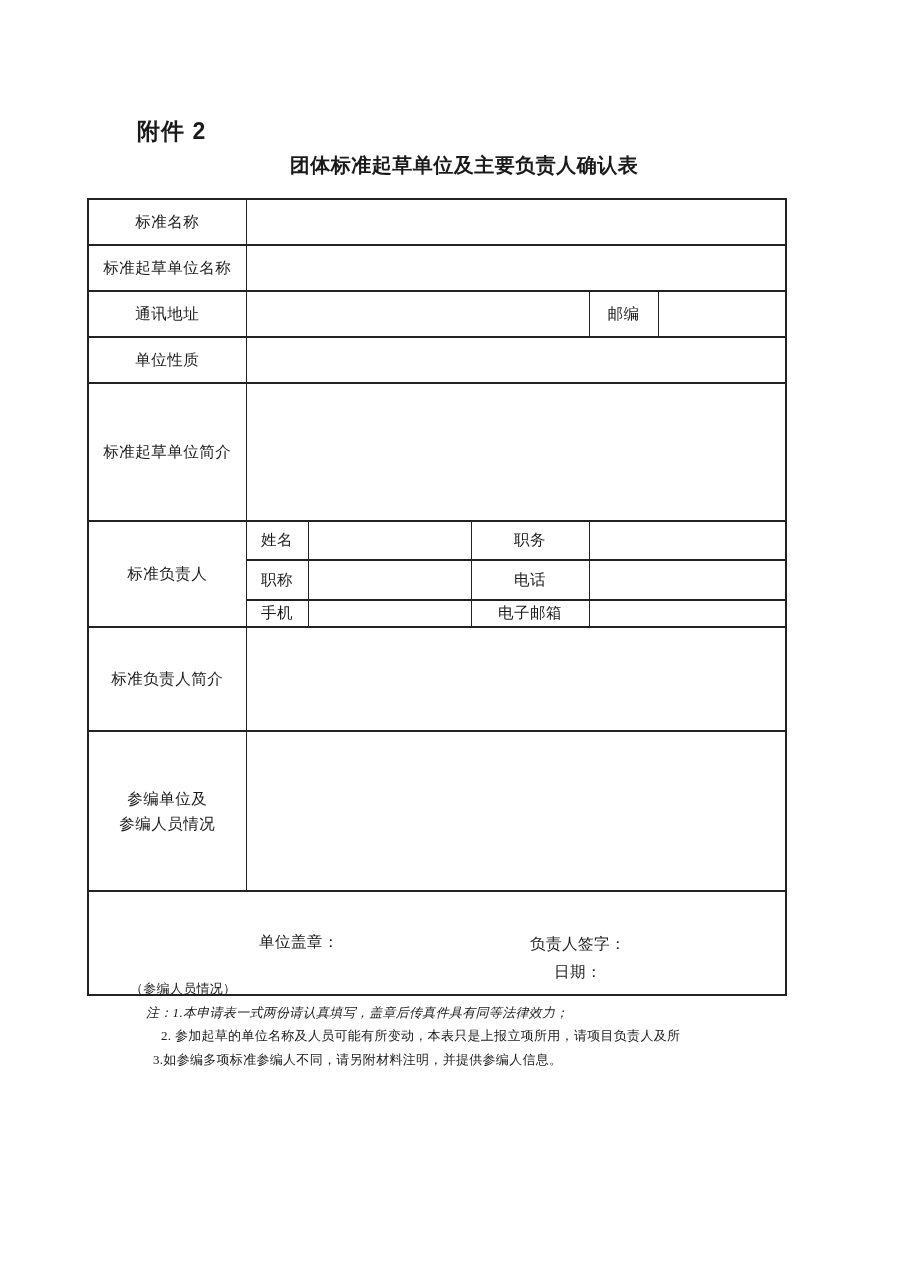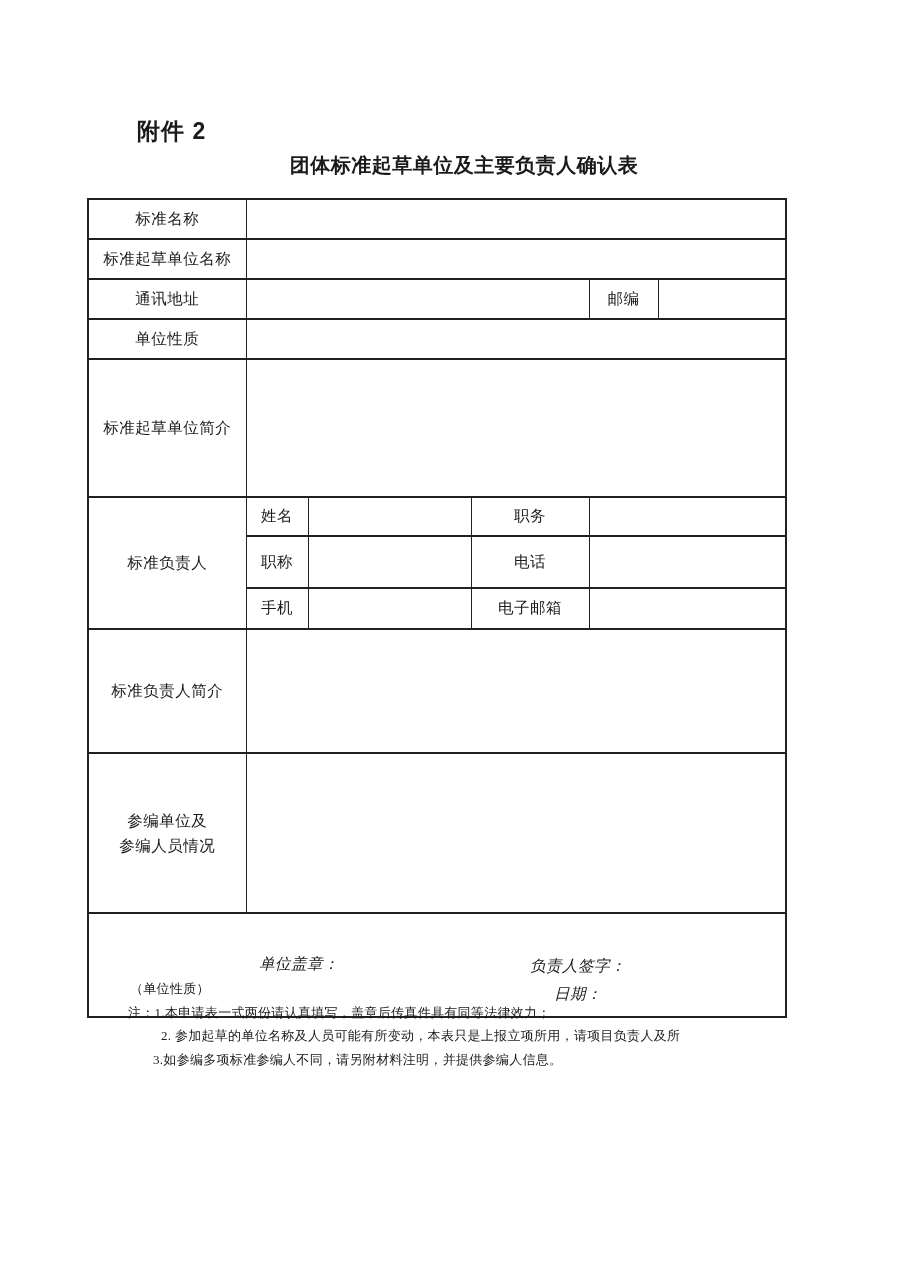--- a/index.html
+++ b/index.html
@@ -22,38 +22,38 @@
     border-collapse:collapse;table-layout:fixed;
     border:2px solid #222222;
   }
   table.form td{
     border:1px solid #222222;
     border-top-width:2px;border-bottom-width:2px;
     text-align:center;vertical-align:middle;
     font-size:15.5px;letter-spacing:0.5px;
     padding:0;overflow:hidden;
   }
-  tr.r-small{height:40px;}
+  tr.r-small{height:46px;}
   tr.r-sub1{height:39px;}
-  tr.r-sub2{height:52px;}
-  tr.r-sub3{height:41px;margin-top:34px;}
+  tr.r-sub2{height:40px;}
+  tr.r-sub3{height:27px;margin-top:34px;}
   tr.r-unitprofile{height:138px;}
-  tr.r-personprofile{height:124px;}
+  tr.r-personprofile{height:104px;}
   tr.r-participants{height:160px;}
   tr.r-seal{height:104px;}
   td.two-line{line-height:25px;}
-  td.seal-cell{position:relative;text-align:left;font-style:italic;}
+  td.seal-cell{position:relative;text-align:left;}
   .seal-label{position:absolute;left:170px;top:40px;font-size:15.5px;letter-spacing:0.5px;}
   .sign-block{position:absolute;left:441px;top:38px;font-size:15.5px;letter-spacing:0.5px;line-height:28px;}
   .footer{
     position:absolute;left:128px;top:977px;
     font-size:13px;line-height:23.5px;white-space:nowrap;letter-spacing:0.3px;
   }
   .fl0{margin-left:2px;}
-  .fl1{margin-left:0;}
+  .fl1{margin-left:18px;font-style:italic;}
   .fl2{margin-left:33px;}
   .fl3{margin-left:0px;}
   .fl4{margin-left:25px;}
   .fl5{margin-left:40px;}
   .fl6{margin-left:40px;}
 </style>
 </head>
 <body>
 
 <div class="attachment">附件 2</div>
@@ -124,17 +124,17 @@
       <span class="sign-block">
         <span style="display:block">负责人签字：</span>
         <span style="display:block">日期：</span>
       </span>
     </td>
   </tr>
 </tbody>
   </table>
 
 <div class="footer">
-  <div class="fl0">（单位性质）</div>
+  <div class="fl0">（参编人员情况）</div>
   <div class="fl1">注：1.本申请表一式两份请认真填写，盖章后传真件具有同等法律效力；</div>
   <div class="fl2">2. 参加起草的单位名称及人员可能有所变动，本表只是上报立项所用，请项目负责人及所</div>
   <div class="fl4">3.如参编多项标准参编人不同，请另附材料注明，并提供参编人信息。</div>
 </div>
 
 </body></html>

